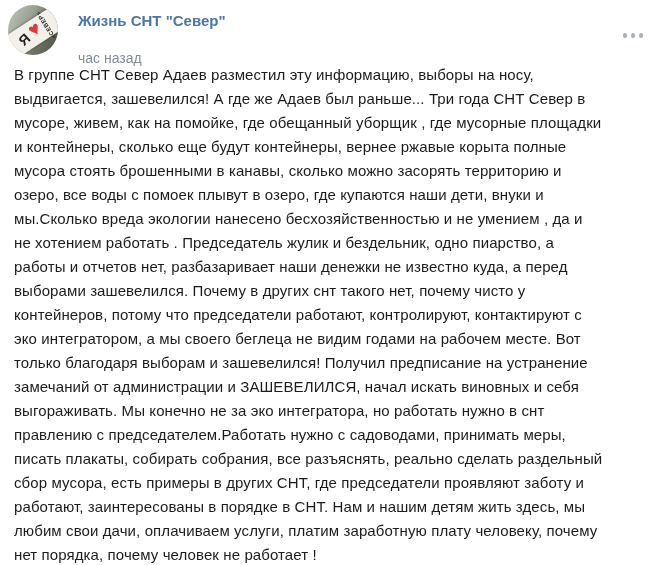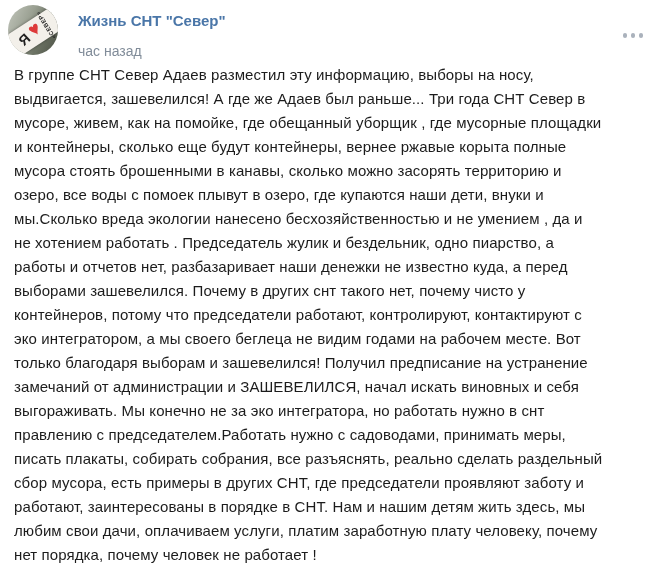--- a/index.html
+++ b/index.html
@@ -80,21 +80,21 @@
     font-size: 15px;
     font-weight: bold;
     color: #4a76a8;
     line-height: 17px;
     cursor: pointer;
   }
   .post-time {
     font-size: 14px;
     color: #818c99;
     line-height: 16px;
-    margin-top: 14px;
+    margin-top: 21px;
     cursor: pointer;
   }
   .menu-dots {
     position: absolute;
     top: 29px;
     right: 18px;
     display: flex;
     gap: 3.5px;
     padding: 4px 0;
     cursor: pointer;

